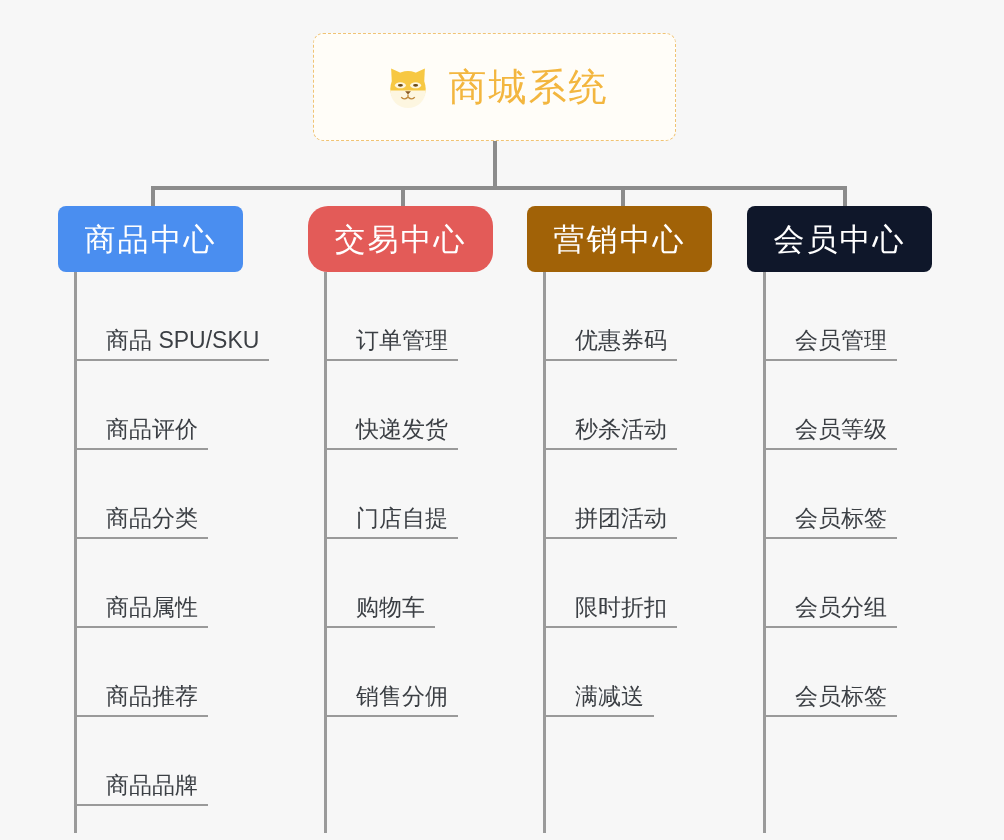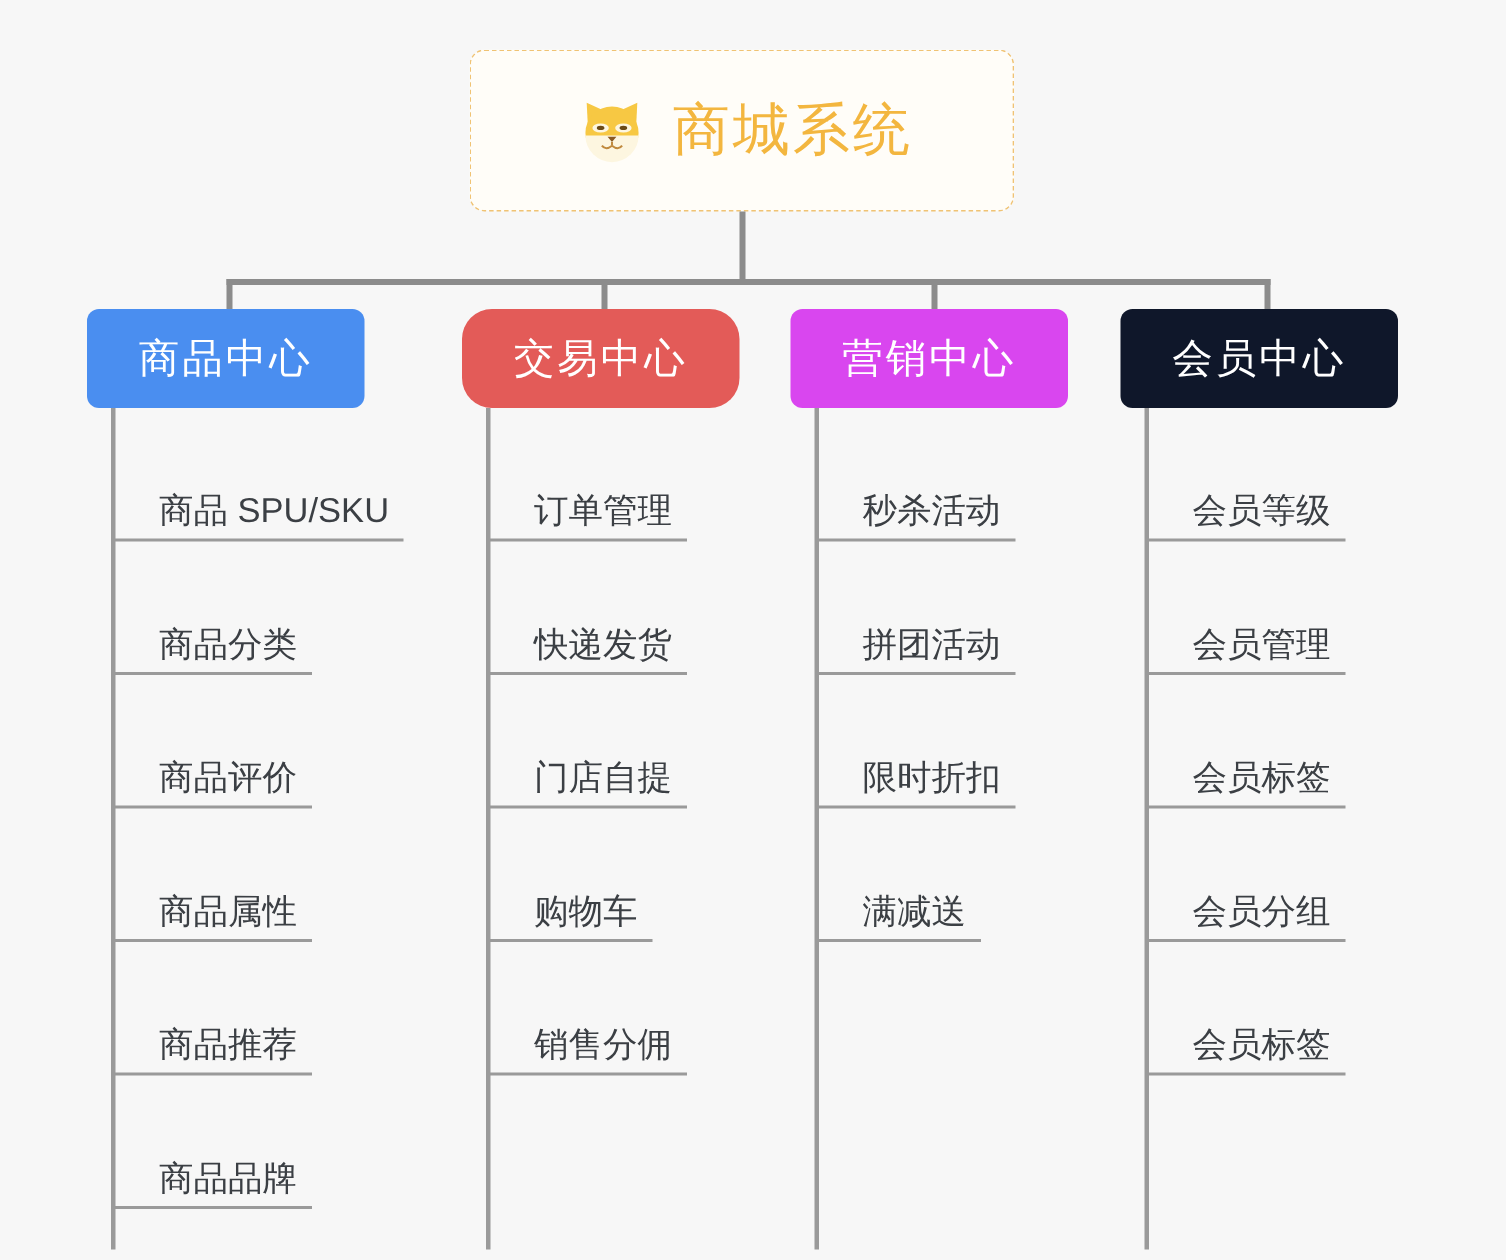--- a/index.html
+++ b/index.html
@@ -68,21 +68,21 @@
     position: relative;
     width: 185px;
     height: 66px;
     border-radius: 8px;
     display: flex;
     align-items: center;
     justify-content: center;
     box-sizing: border-box;
   }
   .col-header-label {
-    font-size: 27px;
+    font-size: 31px;
     color: #ffffff;
     letter-spacing: 2px;
     line-height: 1;
     white-space: nowrap;
   }
 
   
   .spine {
     position: absolute;
     left: 16px;
@@ -162,24 +162,24 @@
   <div class="column" style="left:58px;">
     <div class="col-header" style="background: rgb(74, 142, 240);">
       <span class="col-header-label">商品中心</span>
     </div>
     <div class="spine" style="height:561px;"></div>
     <ul class="leaf-list">
       <li class="leaf">
           <span class="leaf-inner"><span class="leaf-label">商品 SPU/SKU</span></span>
         </li>
       <li class="leaf">
+          <span class="leaf-inner"><span class="leaf-label">商品评价</span></span>
+        </li>
+      <li class="leaf">
           <span class="leaf-inner"><span class="leaf-label">商品分类</span></span>
-        </li>
-      <li class="leaf">
-          <span class="leaf-inner"><span class="leaf-label">商品评价</span></span>
         </li>
       <li class="leaf">
           <span class="leaf-inner"><span class="leaf-label">商品属性</span></span>
         </li>
       <li class="leaf">
           <span class="leaf-inner"><span class="leaf-label">商品推荐</span></span>
         </li>
       <li class="leaf">
           <span class="leaf-inner"><span class="leaf-label">商品品牌</span></span>
         </li>
@@ -204,25 +204,28 @@
       <li class="leaf">
           <span class="leaf-inner"><span class="leaf-label">购物车</span></span>
         </li>
       <li class="leaf">
           <span class="leaf-inner"><span class="leaf-label">销售分佣</span></span>
         </li>
     </ul>
   </div>
 
   <div class="column" style="left:527px;">
-    <div class="col-header" style="background: #d946ef;">
+    <div class="col-header" style="background: #a16207;">
       <span class="col-header-label">营销中心</span>
     </div>
     <div class="spine" style="height:561px;"></div>
     <ul class="leaf-list">
+      <li class="leaf">
+          <span class="leaf-inner"><span class="leaf-label">优惠券码</span></span>
+        </li>
       <li class="leaf">
           <span class="leaf-inner"><span class="leaf-label">秒杀活动</span></span>
         </li>
       <li class="leaf">
           <span class="leaf-inner"><span class="leaf-label">拼团活动</span></span>
         </li>
       <li class="leaf">
           <span class="leaf-inner"><span class="leaf-label">限时折扣</span></span>
         </li>
       <li class="leaf">
@@ -231,26 +234,26 @@
     </ul>
   </div>
 
   <div class="column" style="left:747px;">
     <div class="col-header" style="background: #0f172a;">
       <span class="col-header-label">会员中心</span>
     </div>
     <div class="spine" style="height:561px;"></div>
     <ul class="leaf-list">
       <li class="leaf">
+          <span class="leaf-inner"><span class="leaf-label">会员管理</span></span>
+        </li>
+      <li class="leaf">
           <span class="leaf-inner"><span class="leaf-label">会员等级</span></span>
         </li>
       <li class="leaf">
-          <span class="leaf-inner"><span class="leaf-label">会员管理</span></span>
-        </li>
-      <li class="leaf">
           <span class="leaf-inner"><span class="leaf-label">会员标签</span></span>
         </li>
       <li class="leaf">
           <span class="leaf-inner"><span class="leaf-label">会员分组</span></span>
         </li>
       <li class="leaf">
           <span class="leaf-inner"><span class="leaf-label">会员标签</span></span>
         </li>
     </ul>
   </div>

